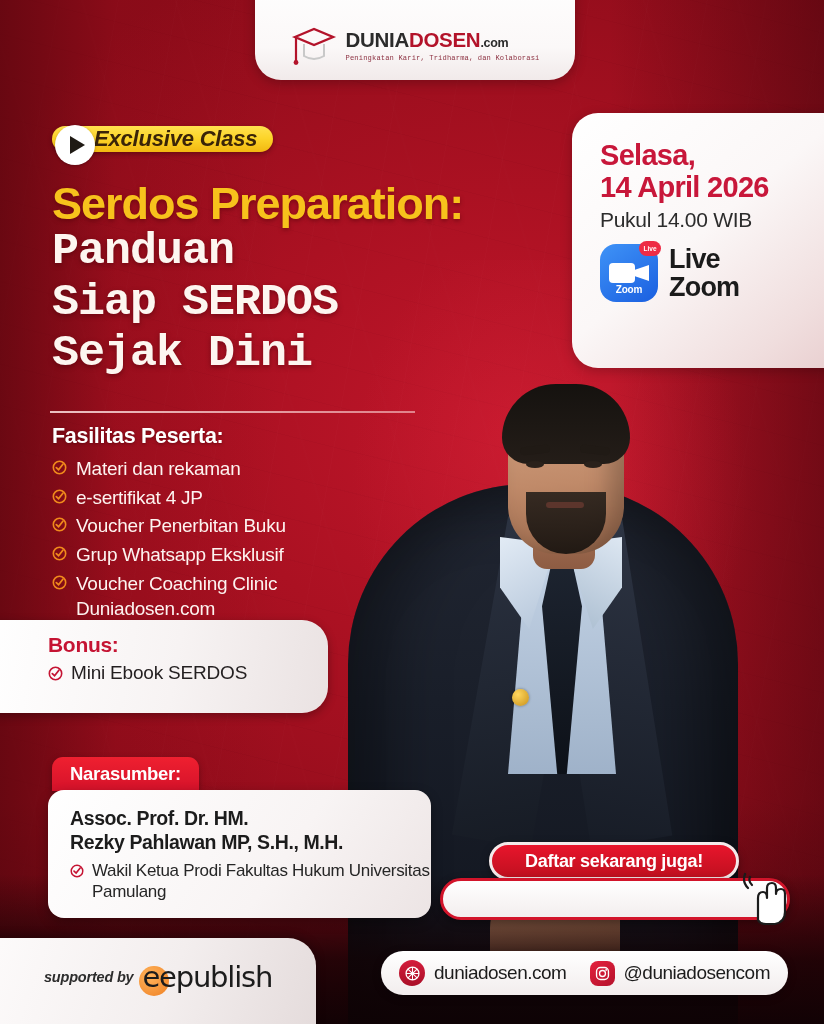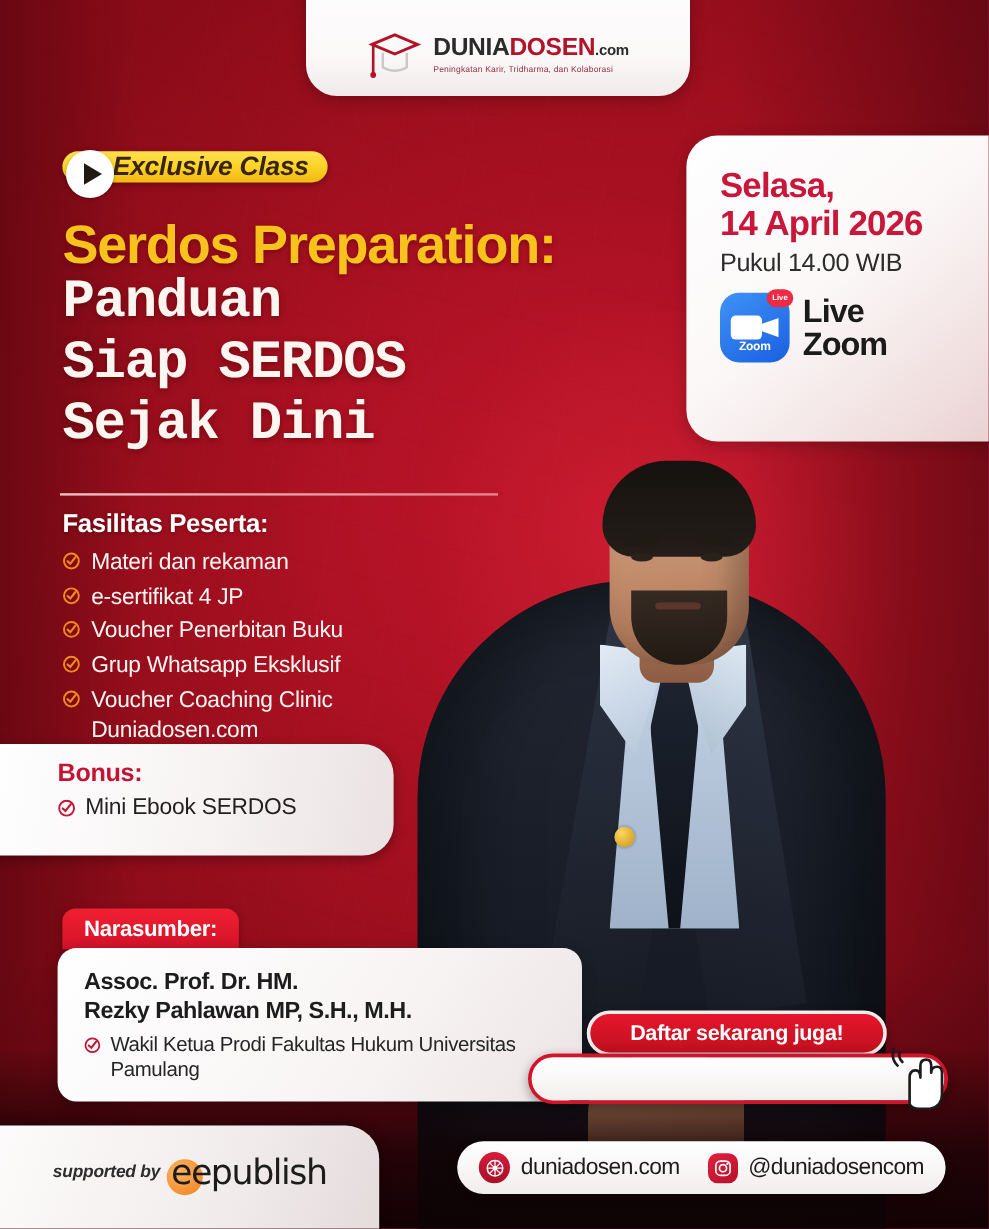--- a/index.html
+++ b/index.html
@@ -144,21 +144,21 @@
   }
   .logo-inner { display:flex; align-items:center; gap:9px; }
   .logo-cap { width:46px; height:40px; }
   .logo-txt { display:flex; flex-direction:column; line-height:1; }
   .logo-name { font-size:20.5px; font-weight:bold; letter-spacing:-.3px; }
   .logo-name .a { color:#2b2b2b; }
   .logo-name .b { color:#b3132a; }
   .logo-name .c { color:#2b2b2b; font-size:12.5px; }
   .logo-tag {
     font-size:7.1px; color:#8e3343; margin-top:4px; letter-spacing:.15px;
-    font-family:Liberation Sans, sans-serif;
+    font-family:Liberation Mono, monospace;
   }
   
   .badge {
     position:absolute; left:52px; top:126px; height:26px;
     padding:0 16px 0 42px;
     display:flex; align-items:center;
     border-radius:19px;
     background:linear-gradient(180deg,#ffe14f 0%,#fcd429 48%,#f2b811 100%);
     box-shadow:0 2px 5px rgba(0,0,0,.3);
   }
@@ -269,21 +269,21 @@
     position:absolute; left:52px; top:757px; height:34px;
     padding:0 18px; display:flex; align-items:center;
     border-radius:11px 11px 0 0;
     background:linear-gradient(180deg,#ef2030,#d5122a);
     box-shadow:0 2px 6px rgba(0,0,0,.28);
   }
   .nara-tab span {
     font-size:18.5px; font-weight:bold; color:#ffffff; letter-spacing:-.3px;
   }
   .nara-card {
-    position:absolute; left:48px; top:790px; width:437px; height:128px;
+    position:absolute; left:48px; top:790px; width:383px; height:128px;
     background:linear-gradient(125deg,#ffffff 0%,#f8f4f4 60%,#ece4e4 100%);
     border-radius:16px;
     box-shadow:0 4px 12px rgba(0,0,0,.3);
     padding:16px 0 0 22px;
   }
   .nara-name {
     font-size:19.5px; font-weight:bold; color:#1c1c1c; line-height:1.24;
     letter-spacing:-.4px;
   }
   .nara-role {

